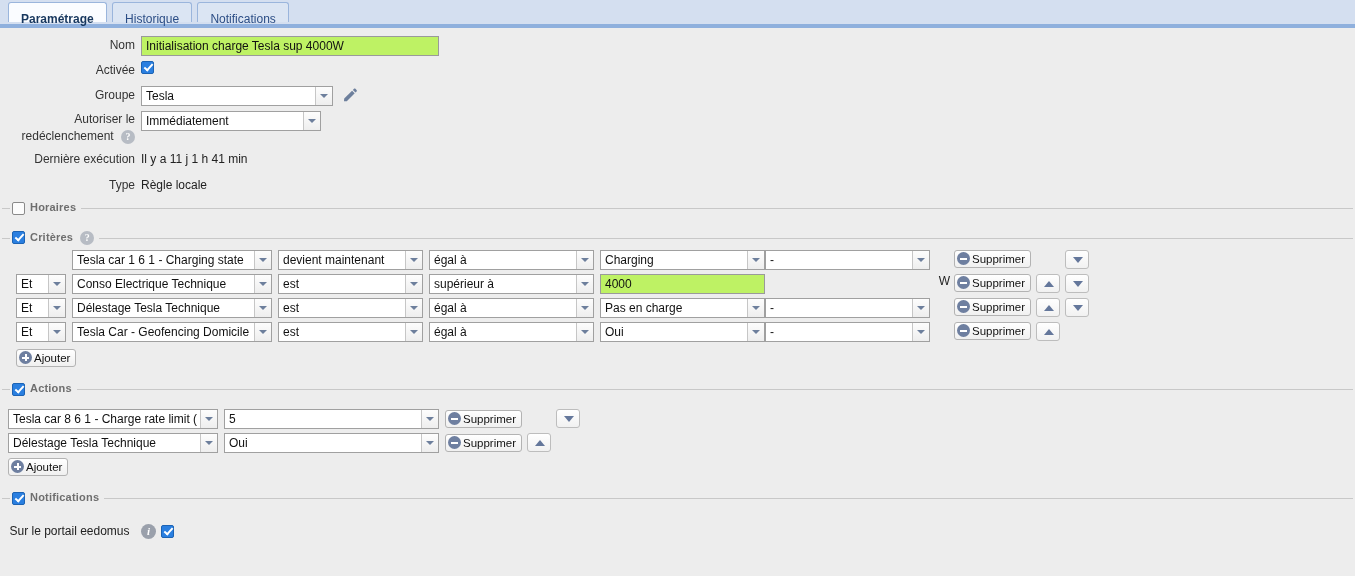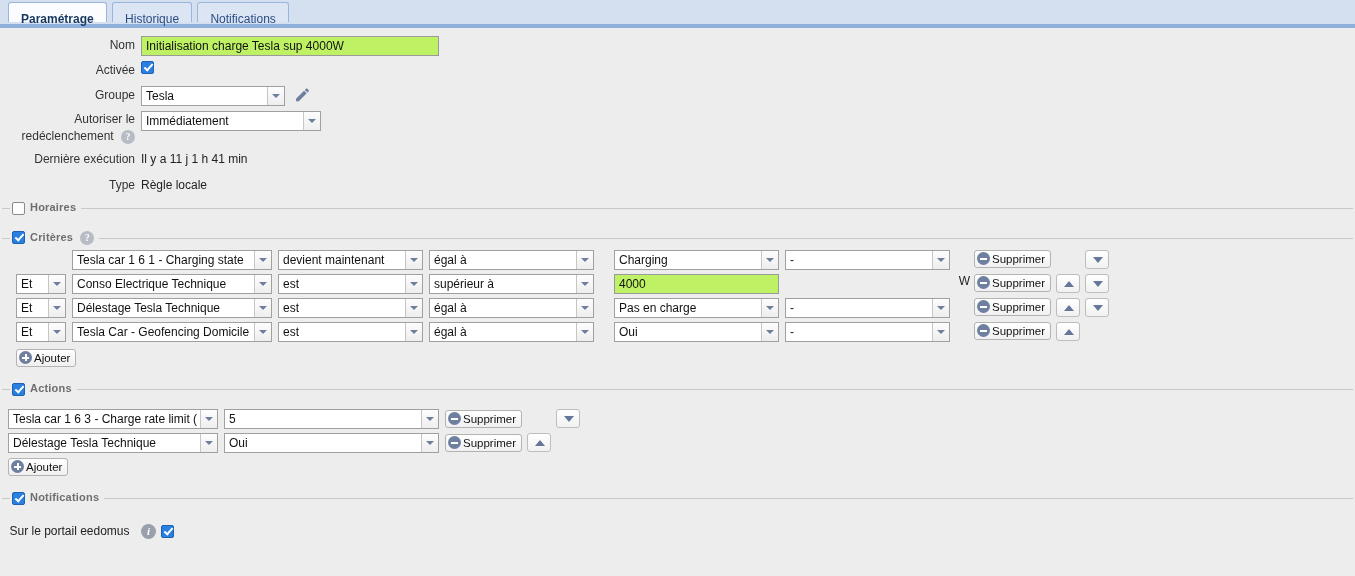--- a/index.html
+++ b/index.html
@@ -213,22 +213,22 @@
   
   .crow {
     display: flex;
     height: 24px;
     margin-bottom: 0px;
   }
   .c-et   { width: 50px; min-width: 50px; margin-right: 6px; }
   .c-et-spacer { width: 56px; min-width: 56px; }
   .c-dev  { width: 200px; min-width: 200px; margin-right: 6px; }
   .c-op1  { width: 145px; min-width: 145px; margin-right: 6px; }
-  .c-op2  { width: 165px; min-width: 165px; margin-right: 20px; }
-  .c-val  { width: 165px; min-width: 165px; margin-right: 6px; }
+  .c-op2  { width: 165px; min-width: 165px; margin-right: 6px; }
+  .c-val  { width: 165px; min-width: 165px; margin-right: 0; }
   .c-val2 { width: 165px; min-width: 165px; margin-right: 6px; }
   .c-unit { width: 14px; min-width: 14px; text-align: right; margin-right: 4px; font-size: 12px; }
 
   .btn {
     height: 18px;
     box-sizing: border-box;
     border: 1px solid #b3b3b3;
     background: linear-gradient(#ffffff, #f0f0f0);
     border-radius: 3px;
     display: inline-flex;
@@ -330,21 +330,21 @@
   <div class="frow">
     <div class="flabel">Activée</div>
     <div class="fval">
       <span class="cb on"></span>
     </div>
   </div>
 
   <div class="frow">
     <div class="flabel">Groupe</div>
     <div class="fval">
-      <div class="sel" style="width:144px">
+      <div class="sel" style="width:192px">
         <span class="seltext">Tesla</span>
         <span class="arrow"></span>
       </div>
       <span class="pencil">
         <svg width="18" height="18" viewBox="0 0 18 18">
           <path d="M3 14.2 L3.2 11.6 L11.1 3.7 L13.7 6.3 L5.8 14.2 Z" fill="#6d7f9c"></path>
           <path d="M11.9 2.9 L13.0 1.8 C13.4 1.4 14.0 1.4 14.4 1.8 L15.6 3.0 C16.0 3.4 16.0 4.0 15.6 4.4 L14.5 5.5 Z" fill="#6d7f9c"></path>
         </svg>
       </span>
     </div>
@@ -545,21 +545,21 @@
 
 <div class="fs" style="margin-top:16px">
   <span class="fs-legend">
     <span class="cb on"></span><span>Actions</span>
   </span>
 
   <div class="fs-body" style="padding-left:6px; margin-top:2px">
 
     <div class="arow">
       <div class="sel a-dev">
-        <span class="seltext">Tesla car 1 6 3 - Charge rate limit (</span>
+        <span class="seltext">Tesla car 8 6 1 - Charge rate limit (</span>
         <span class="arrow"></span>
       </div>
       <div class="sel a-val">
         <span class="seltext">5</span>
         <span class="arrow"></span>
       </div>
       <div class="btn">
         <span class="glyph">
             <span class="circ"></span>
           </span>

